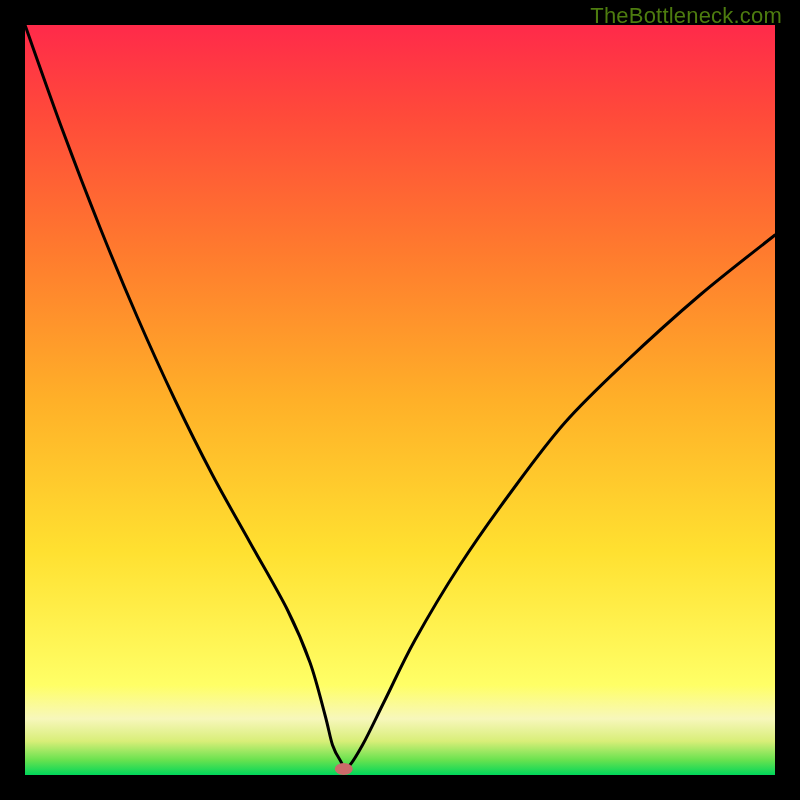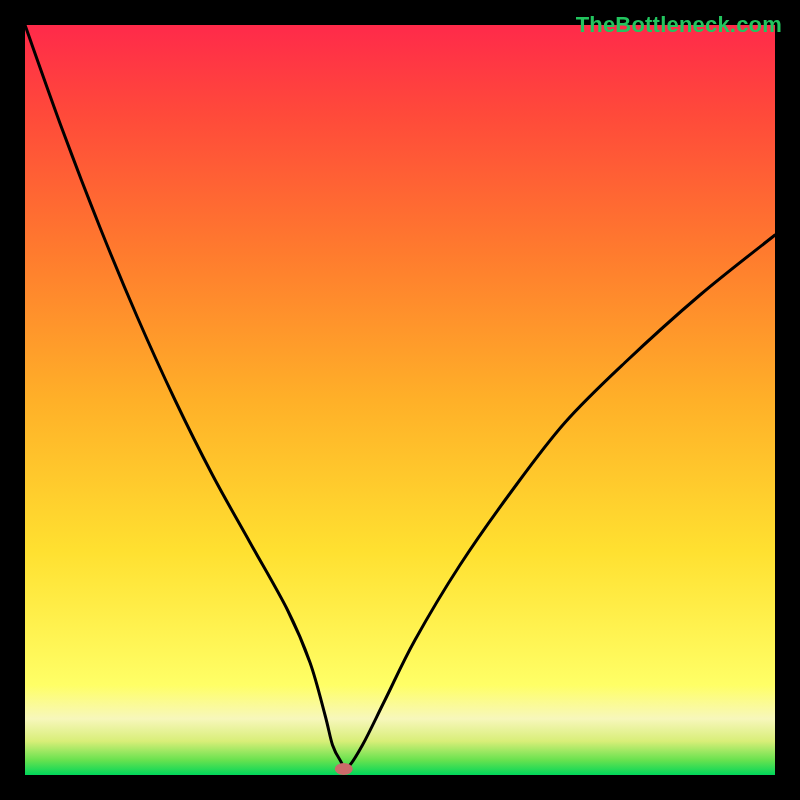--- a/index.html
+++ b/index.html
@@ -12,25 +12,25 @@
     overflow: hidden;
   }
   .frame {
     position: relative;
     width: 800px;
     height: 800px;
     background: #000;
   }
   .watermark {
     position: absolute;
-    top: 12px;
+    top: 3px;
     right: 18px;
-    color: #22c55e;
+    color: #4d7c0f;
     font-size: 22px;
-    font-weight: 700;
+    font-weight: 400;
     letter-spacing: 0.2px;
     user-select: none;
   }
   svg {
     display: block;
   }
 </style>
 </head>
 <body>
 

